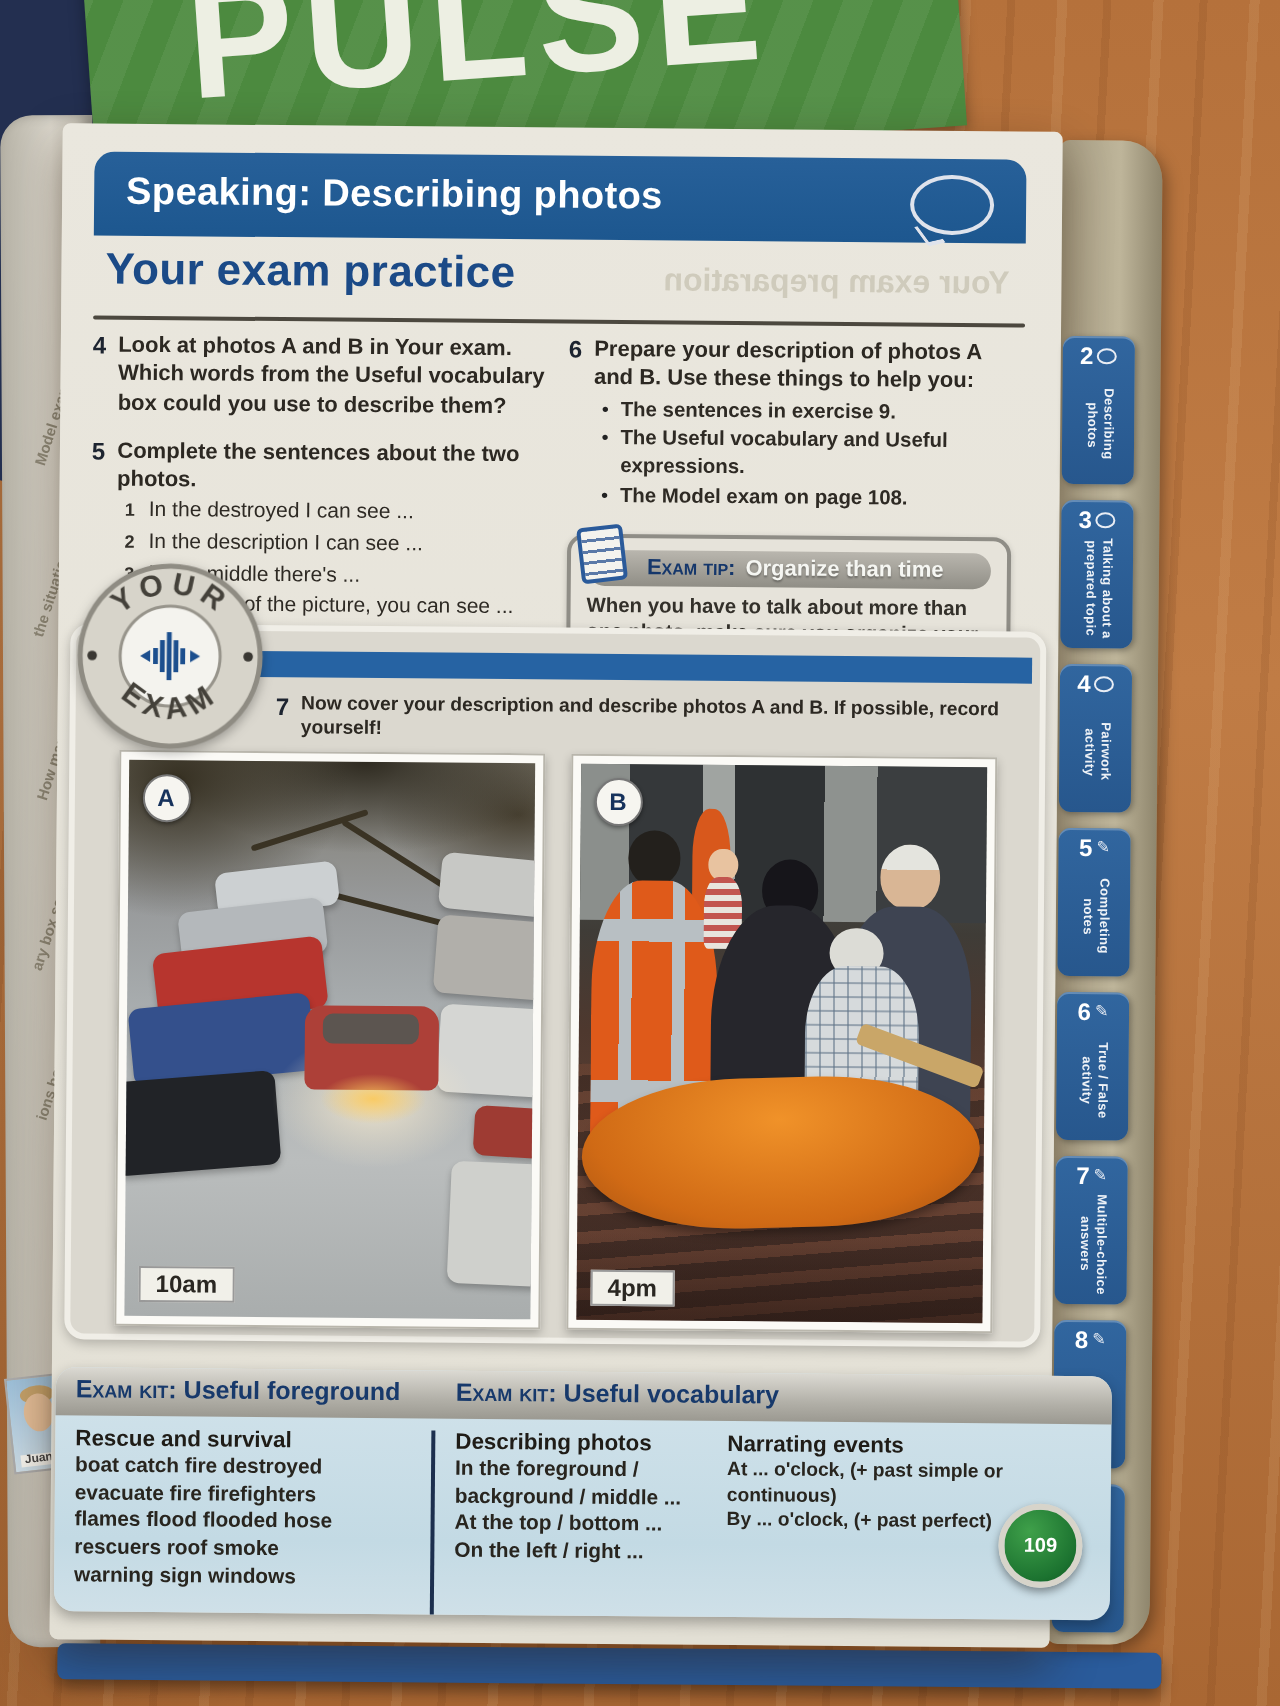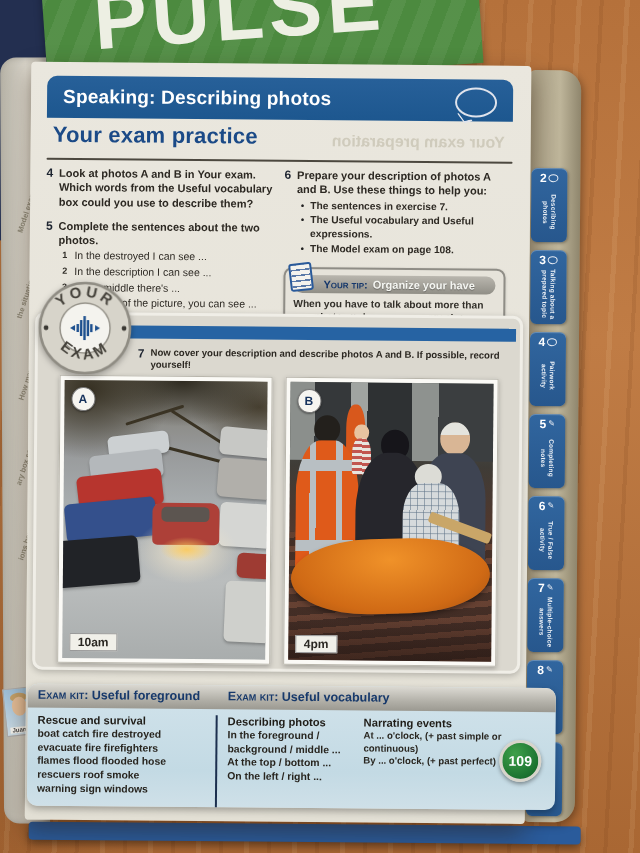--- a/index.html
+++ b/index.html
@@ -171,24 +171,24 @@
     background:linear-gradient(180deg,#dbd9d2,#b2b0a8 60%,#9b9991);}
   .kit-h-text{position:absolute;top:4px;font-size:12.5px;font-weight:800;color:#17396b;}
   .kit-h-text .sc{font-variant:small-caps;}
   .kit-h1{left:10px;} .kit-h2{left:200px;}
   .kit-body{position:relative;display:grid;grid-template-columns:168px 2px 126px auto;
     padding:6px 10px 0 10px;column-gap:10px;}
   .kit-div{background:#1c2f4e;height:92px;}
   .kit-title{font-weight:800;font-size:11.2px;color:#1f1c17;margin-bottom:1px;}
   .kit-lines{font-weight:600;font-size:10.4px;color:#28251f;line-height:1.32;white-space:pre-line;}
   .kit-lines.narr{font-size:9.6px;}
-  .page-badge{position:absolute;right:14px;bottom:28px;width:36px;height:36px;border-radius:50%;
+  .page-badge{position:absolute;right:14px;bottom:16px;width:36px;height:36px;border-radius:50%;
     background:radial-gradient(circle at 35% 30%, #3fa04a, #1c7330 70%, #0f5720);
     border:3px solid #d7d4ca;box-shadow:0 2px 4px rgba(0,0,0,.4);
-    display:flex;align-items:center;justify-content:center;color:#fff;font-weight:800;font-size:14px;}
+    display:flex;align-items:center;justify-content:center;color:#fff;font-weight:800;font-size:10px;}
 </style>
 </head>
 <body>
 
 <div class="navy-corner"></div>
 
 <div class="green-cover">
   <div class="pulse">PULSE</div>
   <div class="wb">orkboo</div>
 </div>
@@ -255,39 +255,39 @@
       </div>
 
       <div>
         <div class="ex">
           <span class="ex-num">6</span>
           <div>
             <div class="ex-text">Prepare your description of photos A and B. Use these things to help you:</div>
             <div class="bullets">
               <div class="bullet-row">
                 <span class="bullet-dot">•</span>
-                <span class="bullet-text">The sentences in exercise 7.</span>
+                <span class="bullet-text">The sentences in exercise 9.</span>
               </div>
               <div class="bullet-row">
                 <span class="bullet-dot">•</span>
                 <span class="bullet-text">The Useful vocabulary and Useful expressions.</span>
               </div>
               <div class="bullet-row">
                 <span class="bullet-dot">•</span>
                 <span class="bullet-text">The Model exam on page 108.</span>
               </div>
             </div>
           </div>
         </div>
 
         <div class="tip-box">
           <div class="tip-icon"></div>
           <div class="tip-header">
-            <span class="tip-label">Your tip:</span>
-            <span class="tip-title">Organize your have</span>
+            <span class="tip-label">Exam tip:</span>
+            <span class="tip-title">Organize than time</span>
           </div>
           <div class="tip-body">When you have to talk about more than one photo, make sure you organize your time effectively. Don't talk too much about one photo. Try to talk about each photo for the same amount of time.</div>
         </div>
       </div>
     </div>
 
     <svg class="exam-badge" viewBox="0 0 96 96">
       <circle cx="48" cy="48" r="45" fill="#d7d4ca" stroke="#8f8c83" stroke-width="2.5"></circle>
       <circle cx="48" cy="48" r="25" fill="#f4f3ee" stroke="#97948b" stroke-width="1.5"></circle>
       <defs>

